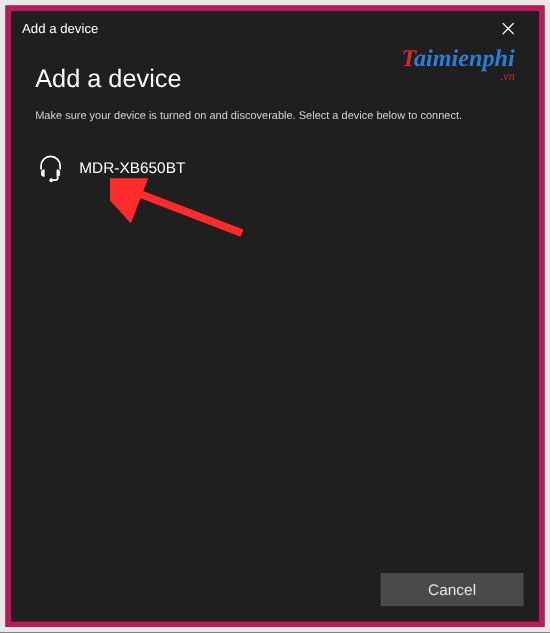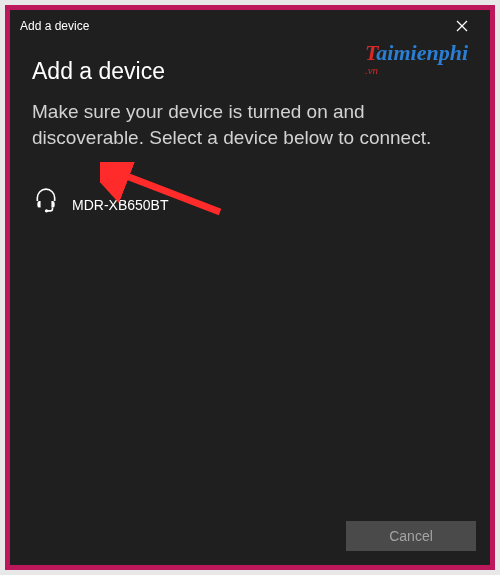--- a/index.html
+++ b/index.html
@@ -54,27 +54,27 @@
       position: relative;
     }
     .heading {
       color: #ffffff;
       font-size: 23px;
       font-weight: 400;
       margin-bottom: 14px;
     }
     .instruction {
       color: #d2d2d2;
-      font-size: 19px;
+      font-size: 10px;
       line-height: 1.35;
-      margin-bottom: 32px;
+      margin-bottom: 22px;
     }
     .device-item {
       display: flex;
-      align-items: flex-end;
+      align-items: center;
       gap: 12px;
       padding: 4px 0;
       cursor: pointer;
     }
     .device-icon {
       width: 28px;
       height: 28px;
       display: flex;
       align-items: center;
       justify-content: center;
@@ -96,21 +96,21 @@
       color: #9a9a9a;
       font-size: 13px;
     }
     .footer {
       display: flex;
       justify-content: flex-end;
       padding: 10px 14px 14px 14px;
     }
     .cancel-btn {
       background: #4a4a4a;
-      color: #a3a3a3;
+      color: #e5e5e5;
       border: none;
       width: 130px;
       height: 30px;
       font-size: 14px;
       font-family: inherit;
       cursor: pointer;
     }
     .arrow-annotation {
       position: absolute;
       top: 152px;
@@ -129,20 +129,21 @@
       font-style: italic;
       font-weight: bold;
     }
     .watermark-main .cap {
       color: #d62828;
     }
     .watermark-main .rest {
       color: #2a7fd4;
     }
     .watermark-sub {
+      text-align: right;
       font-size: 11px;
       color: #d62828;
       font-family: Georgia, serif;
       font-style: italic;
       margin-top: -2px;
     }
   </style>
 </head>
 <body>
 

